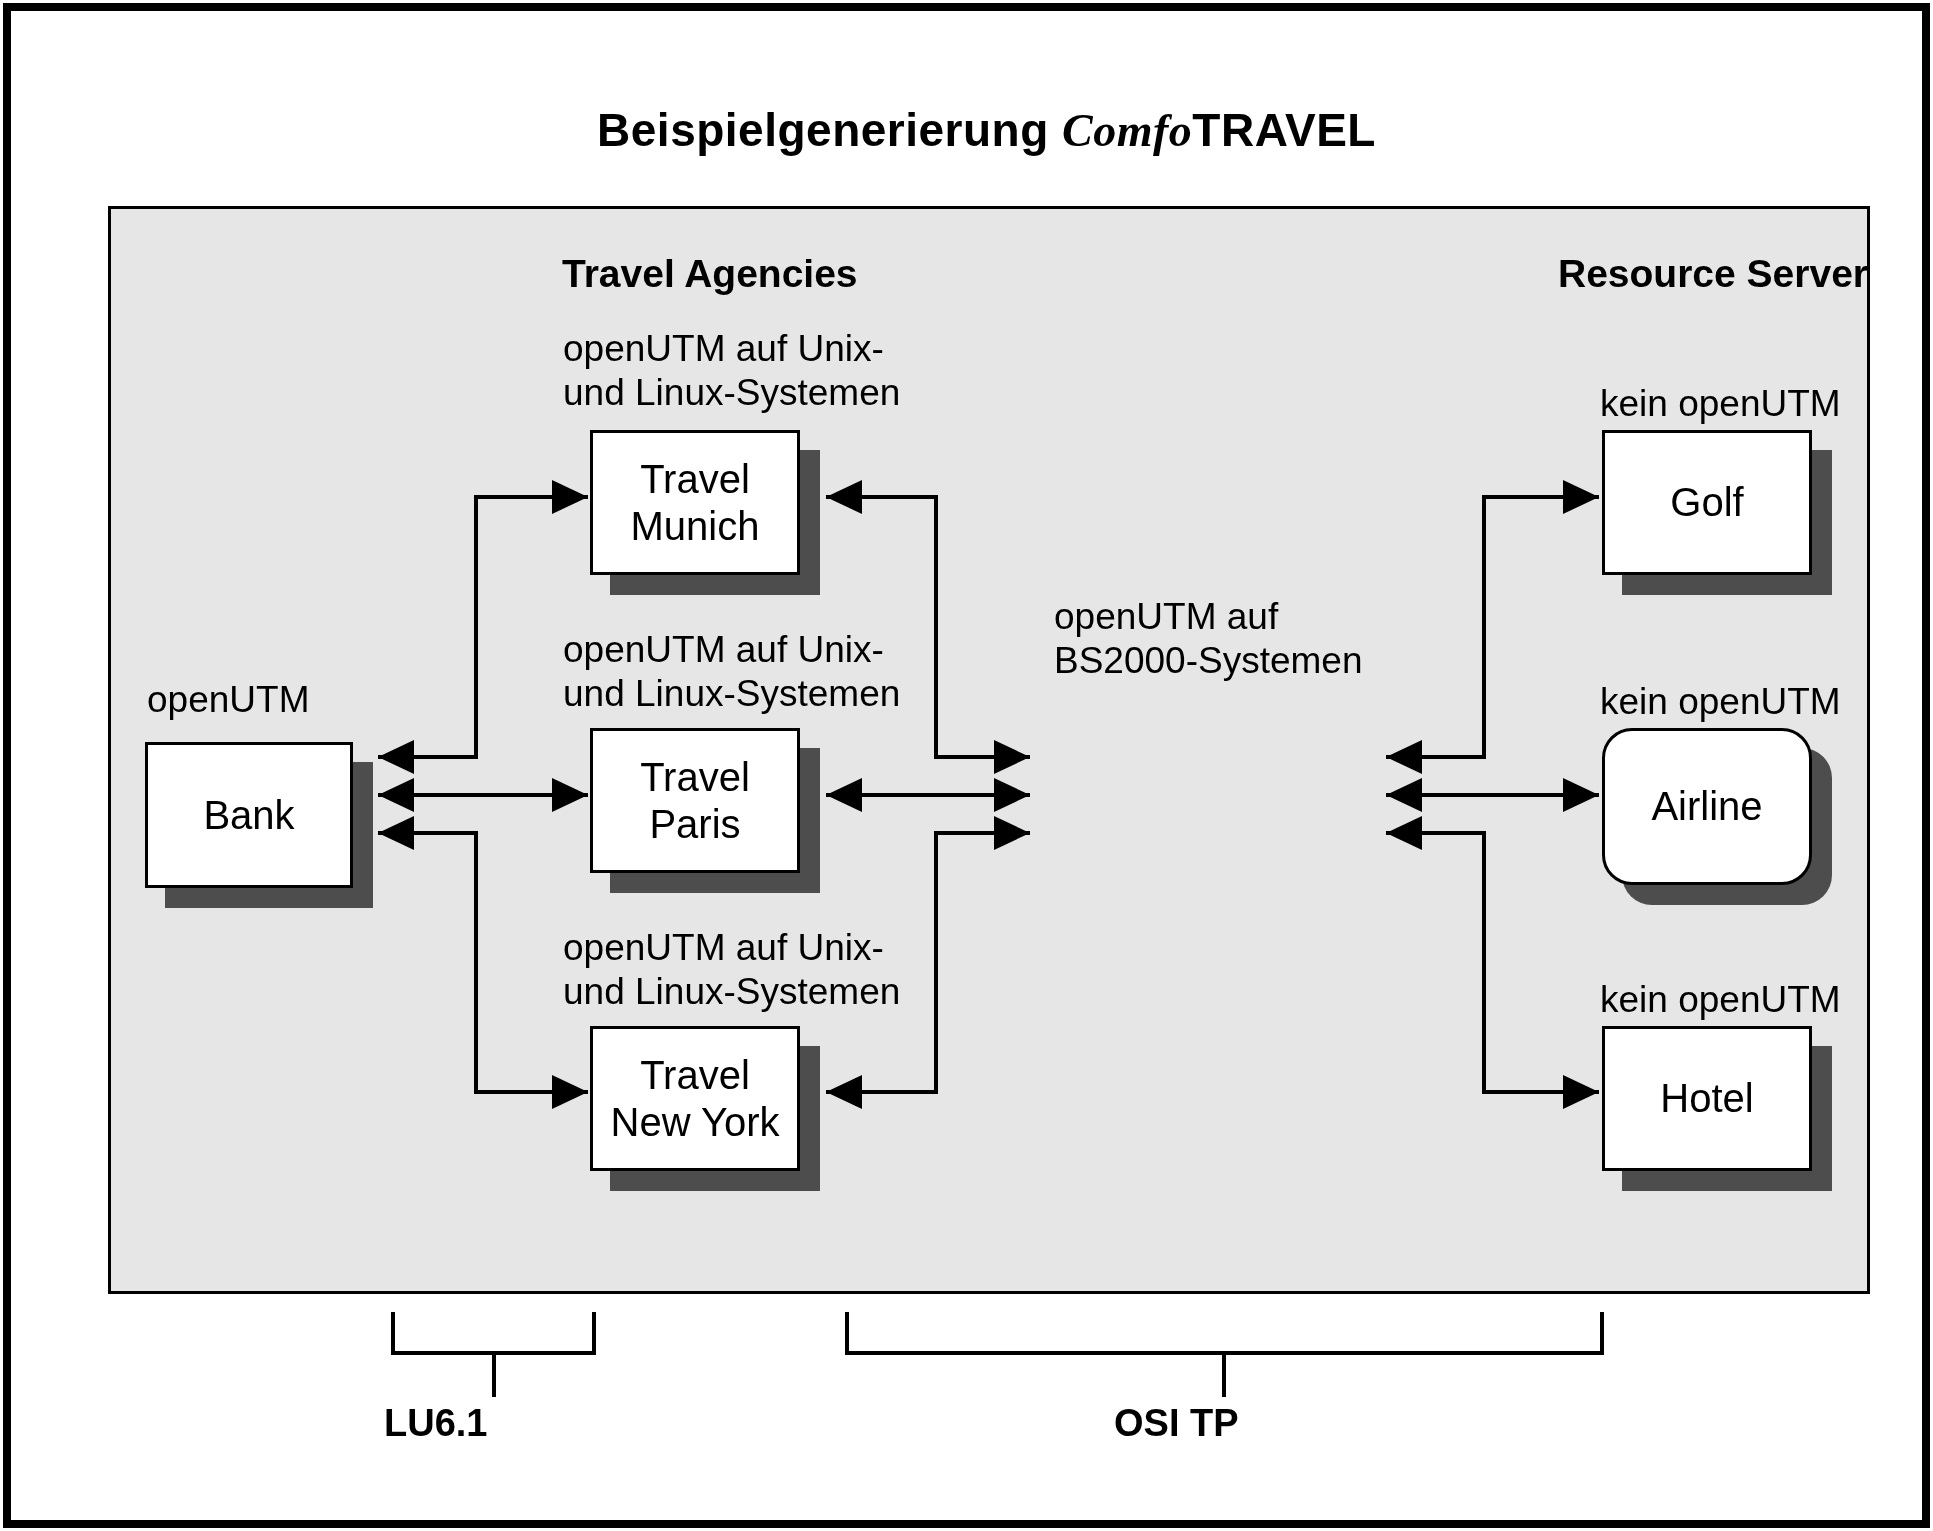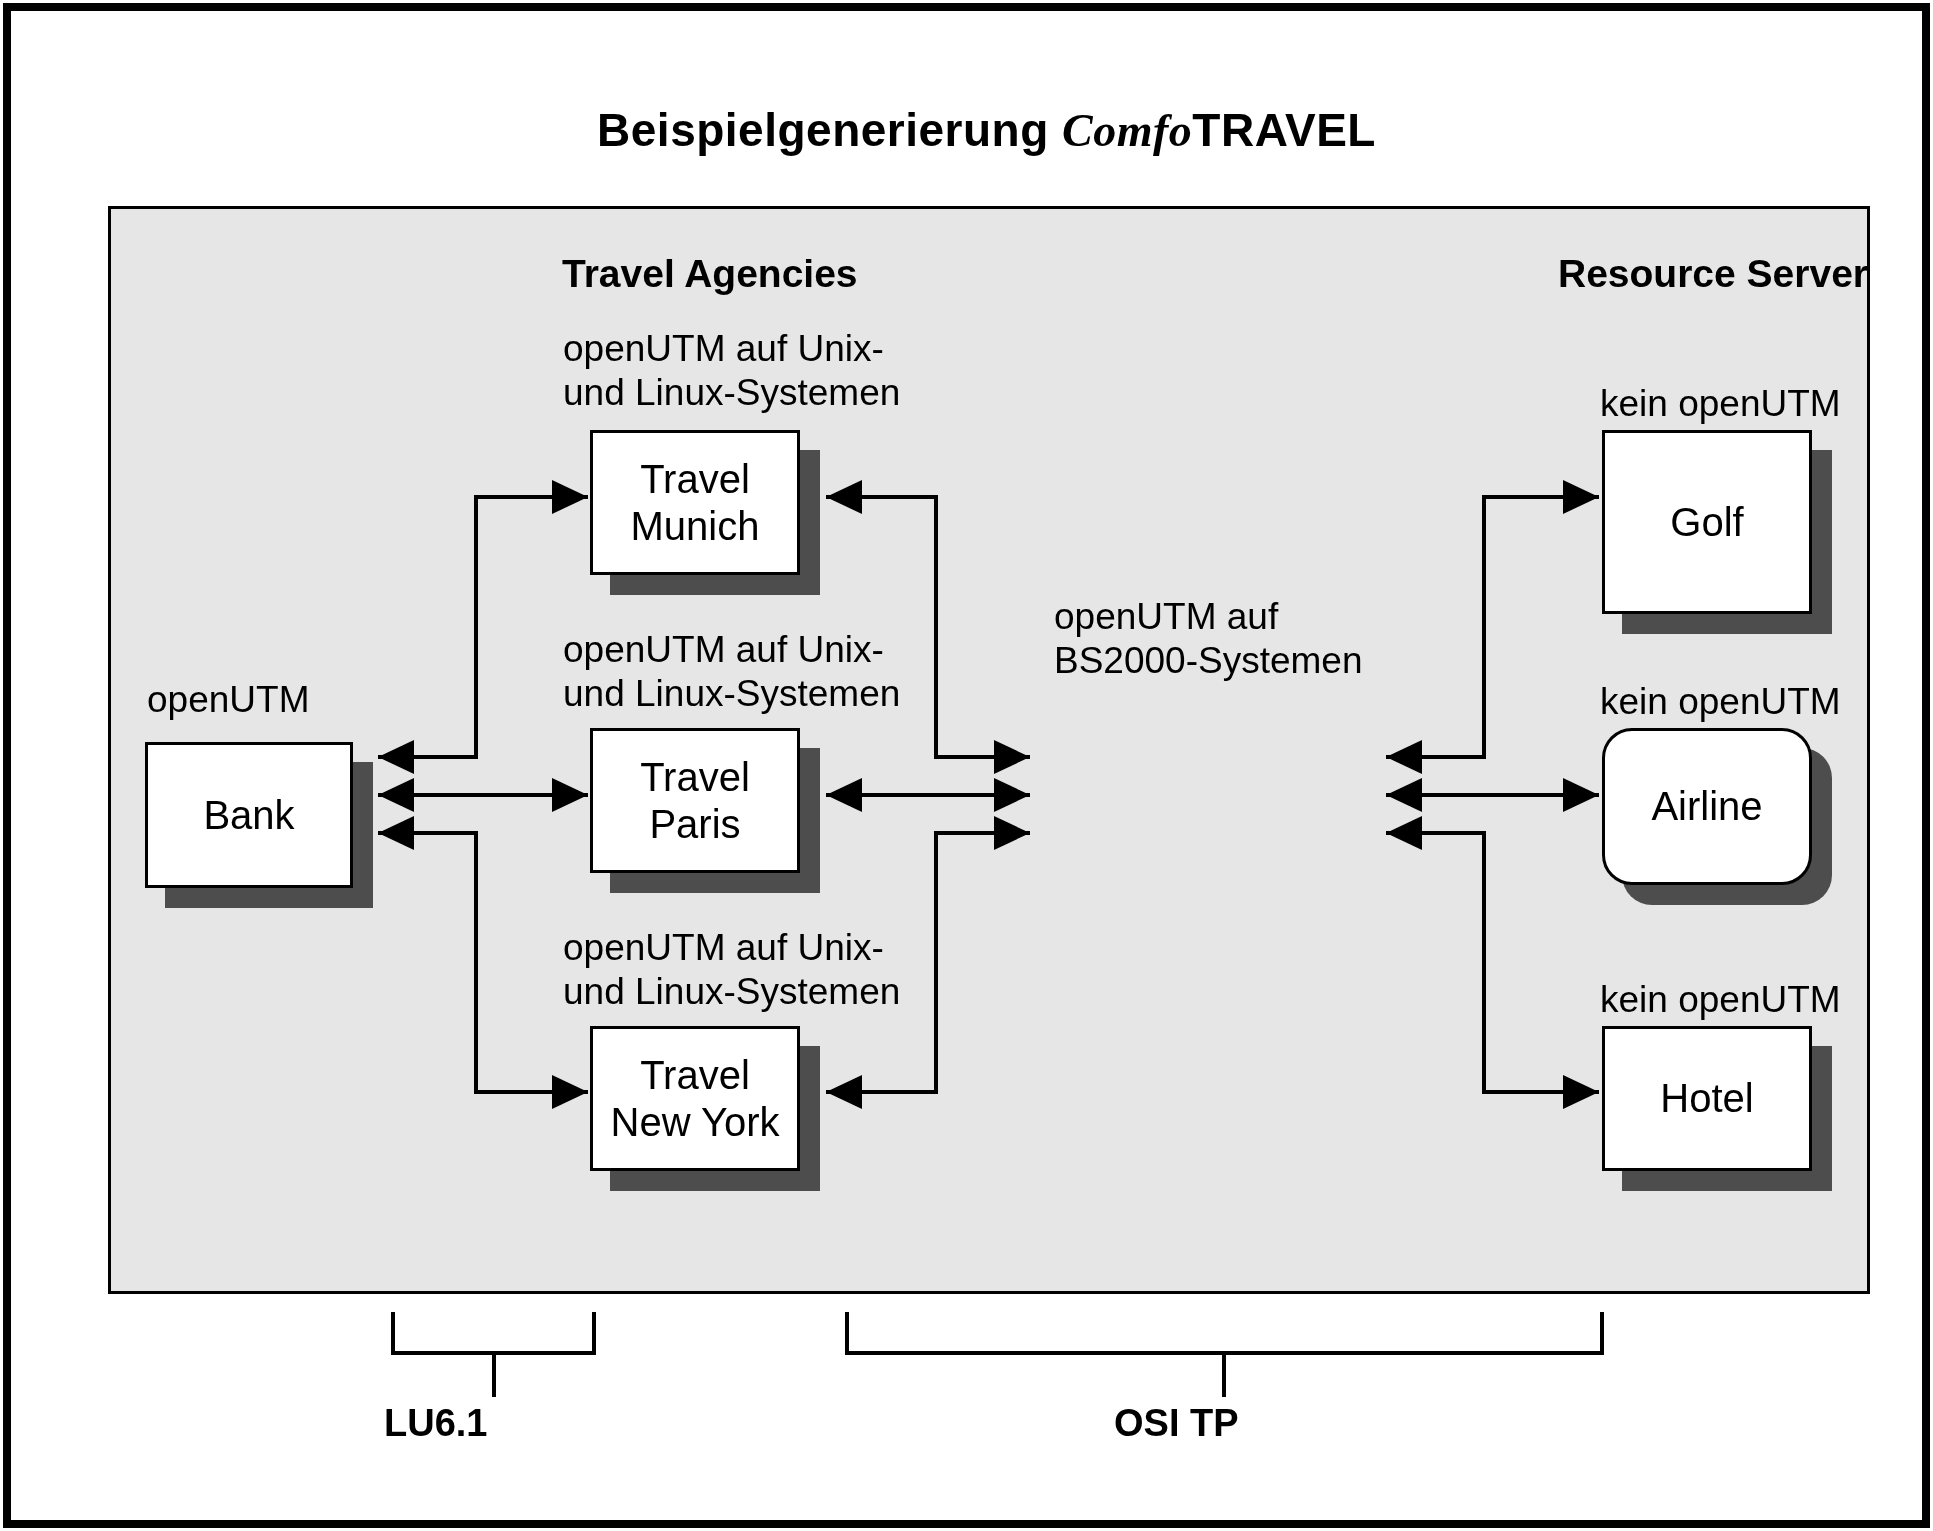--- a/index.html
+++ b/index.html
@@ -115,21 +115,21 @@
     <span>Travel</span>
     <span>New York</span>
   </div>
 
   <div class="annotation" style="left:1054px; top:595px;">
     <div>openUTM auf</div>
     <div>BS2000-Systemen</div>
   </div>
 
   <div class="annotation" style="left:1600px; top:382px;">kein openUTM</div>
-  <div class="node" style="left:1602px; top:430px; width:210px; height:184px;">
+  <div class="node" style="left:1602px; top:430px; width:210px; height:145px;">
     <span>Golf</span>
   </div>
 
   <div class="annotation" style="left:1600px; top:680px;">kein openUTM</div>
   <div class="node" style="left:1602px; top:728px; width:210px; height:157px;border-radius:30px;">
     <span>Airline</span>
   </div>
 
   <div class="annotation" style="left:1600px; top:978px;">kein openUTM</div>
   <div class="node" style="left:1602px; top:1026px; width:210px; height:145px;text-align:right;">

